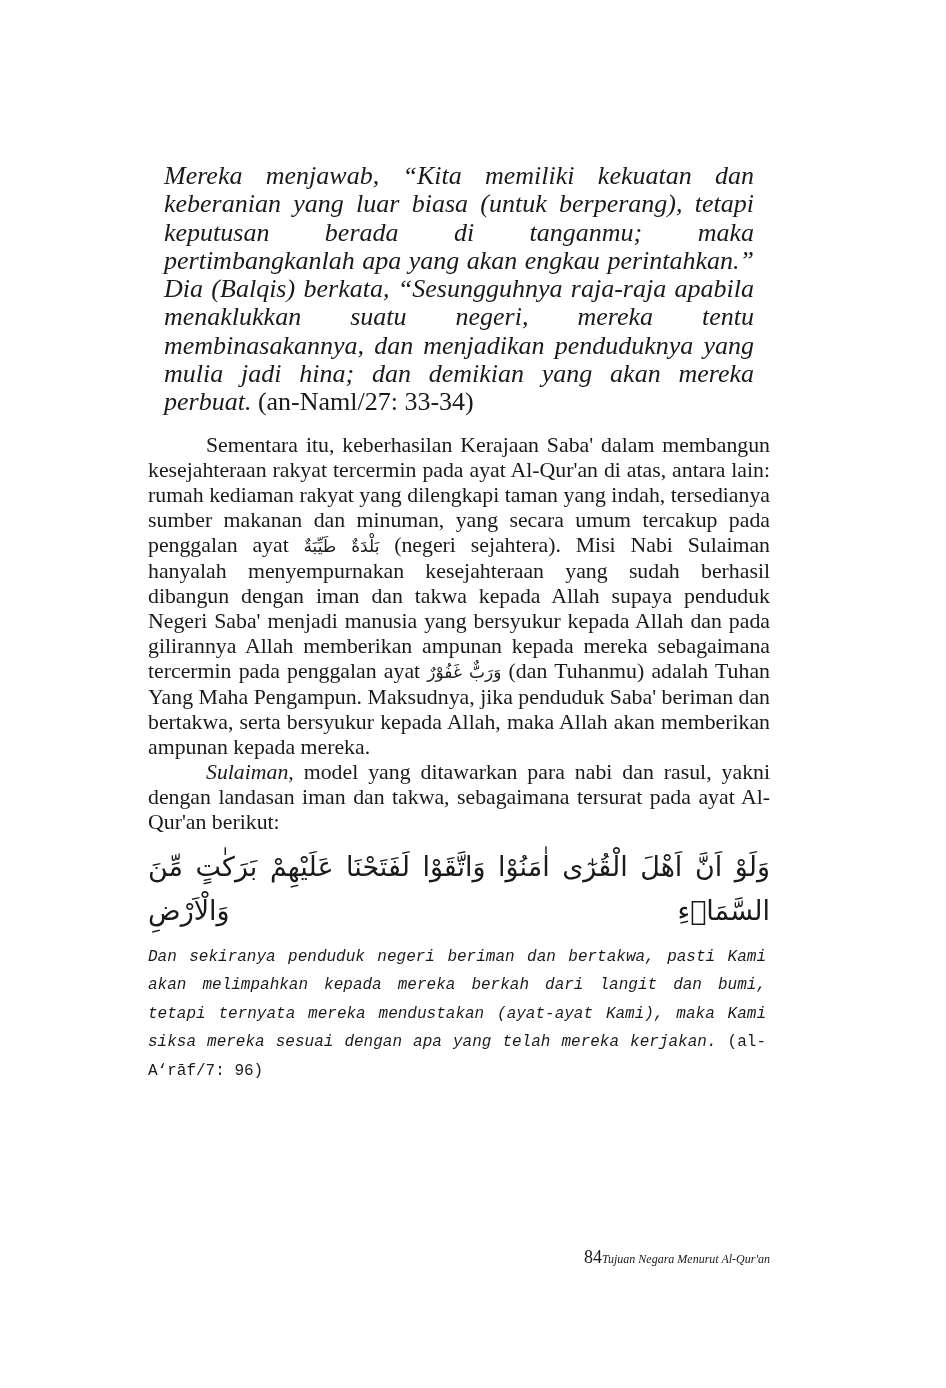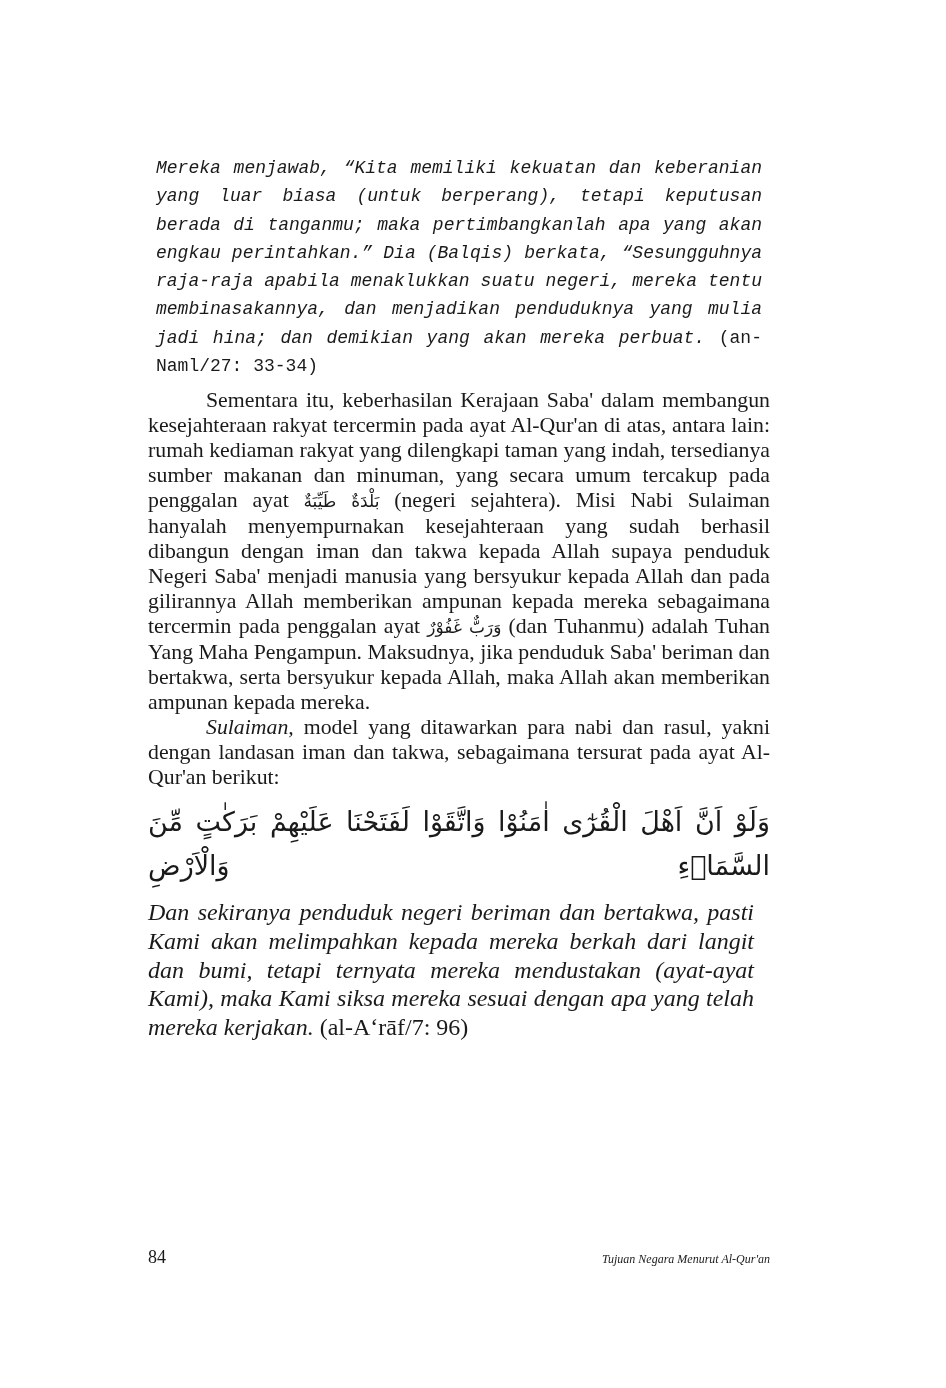--- a/index.html
+++ b/index.html
@@ -16,25 +16,24 @@
       font-family: "Liberation Serif", "DejaVu Serif", serif;
     }
     .page {
       position: absolute;
       left: 148px;
       top: 146px;
       width: 622px;
     }
     .quote {
       font-style: italic;
-      font-size: 18px;
+      font-size: 26px;
       line-height: 28.3px;
       text-align: justify;
-      margin: 8px;
-      font-family: Liberation Mono, monospace;
+      margin: 16px;
     }
     .quote .ref {
       font-style: normal;
     }
     .para {
       font-size: 21.8px;
       line-height: 25px;
       text-align: justify;
       margin: 0;
       text-indent: 58px;
@@ -64,35 +63,36 @@
     .ayah-line {
       display: block;
       text-align: justify;
       text-align-last: justify;
     }
     .ayah-line.last {
       text-align-last: right;
     }
     .translation {
       font-style: italic;
-      font-size: 24px;
+      font-size: 16px;
       line-height: 28.6px;
       text-align: justify;
-      margin: 10px 16px 0 0;
+      margin: 10px 4px 0 0;
+      font-family: Liberation Mono, monospace;
     }
     .translation .ref {
       font-style: normal;
     }
     .footer {
       position: absolute;
       top: 1247px;
       left: 148px;
       width: 622px;
       display: flex;
-      justify-content: space-between;
+      justify-content: flex-end;
       align-items: baseline;
       font-size: 18px;
     }
     .footer .running-title {
       font-style: italic;
       font-size: 12px;
     }
   </style>
 </head>
 <body>

